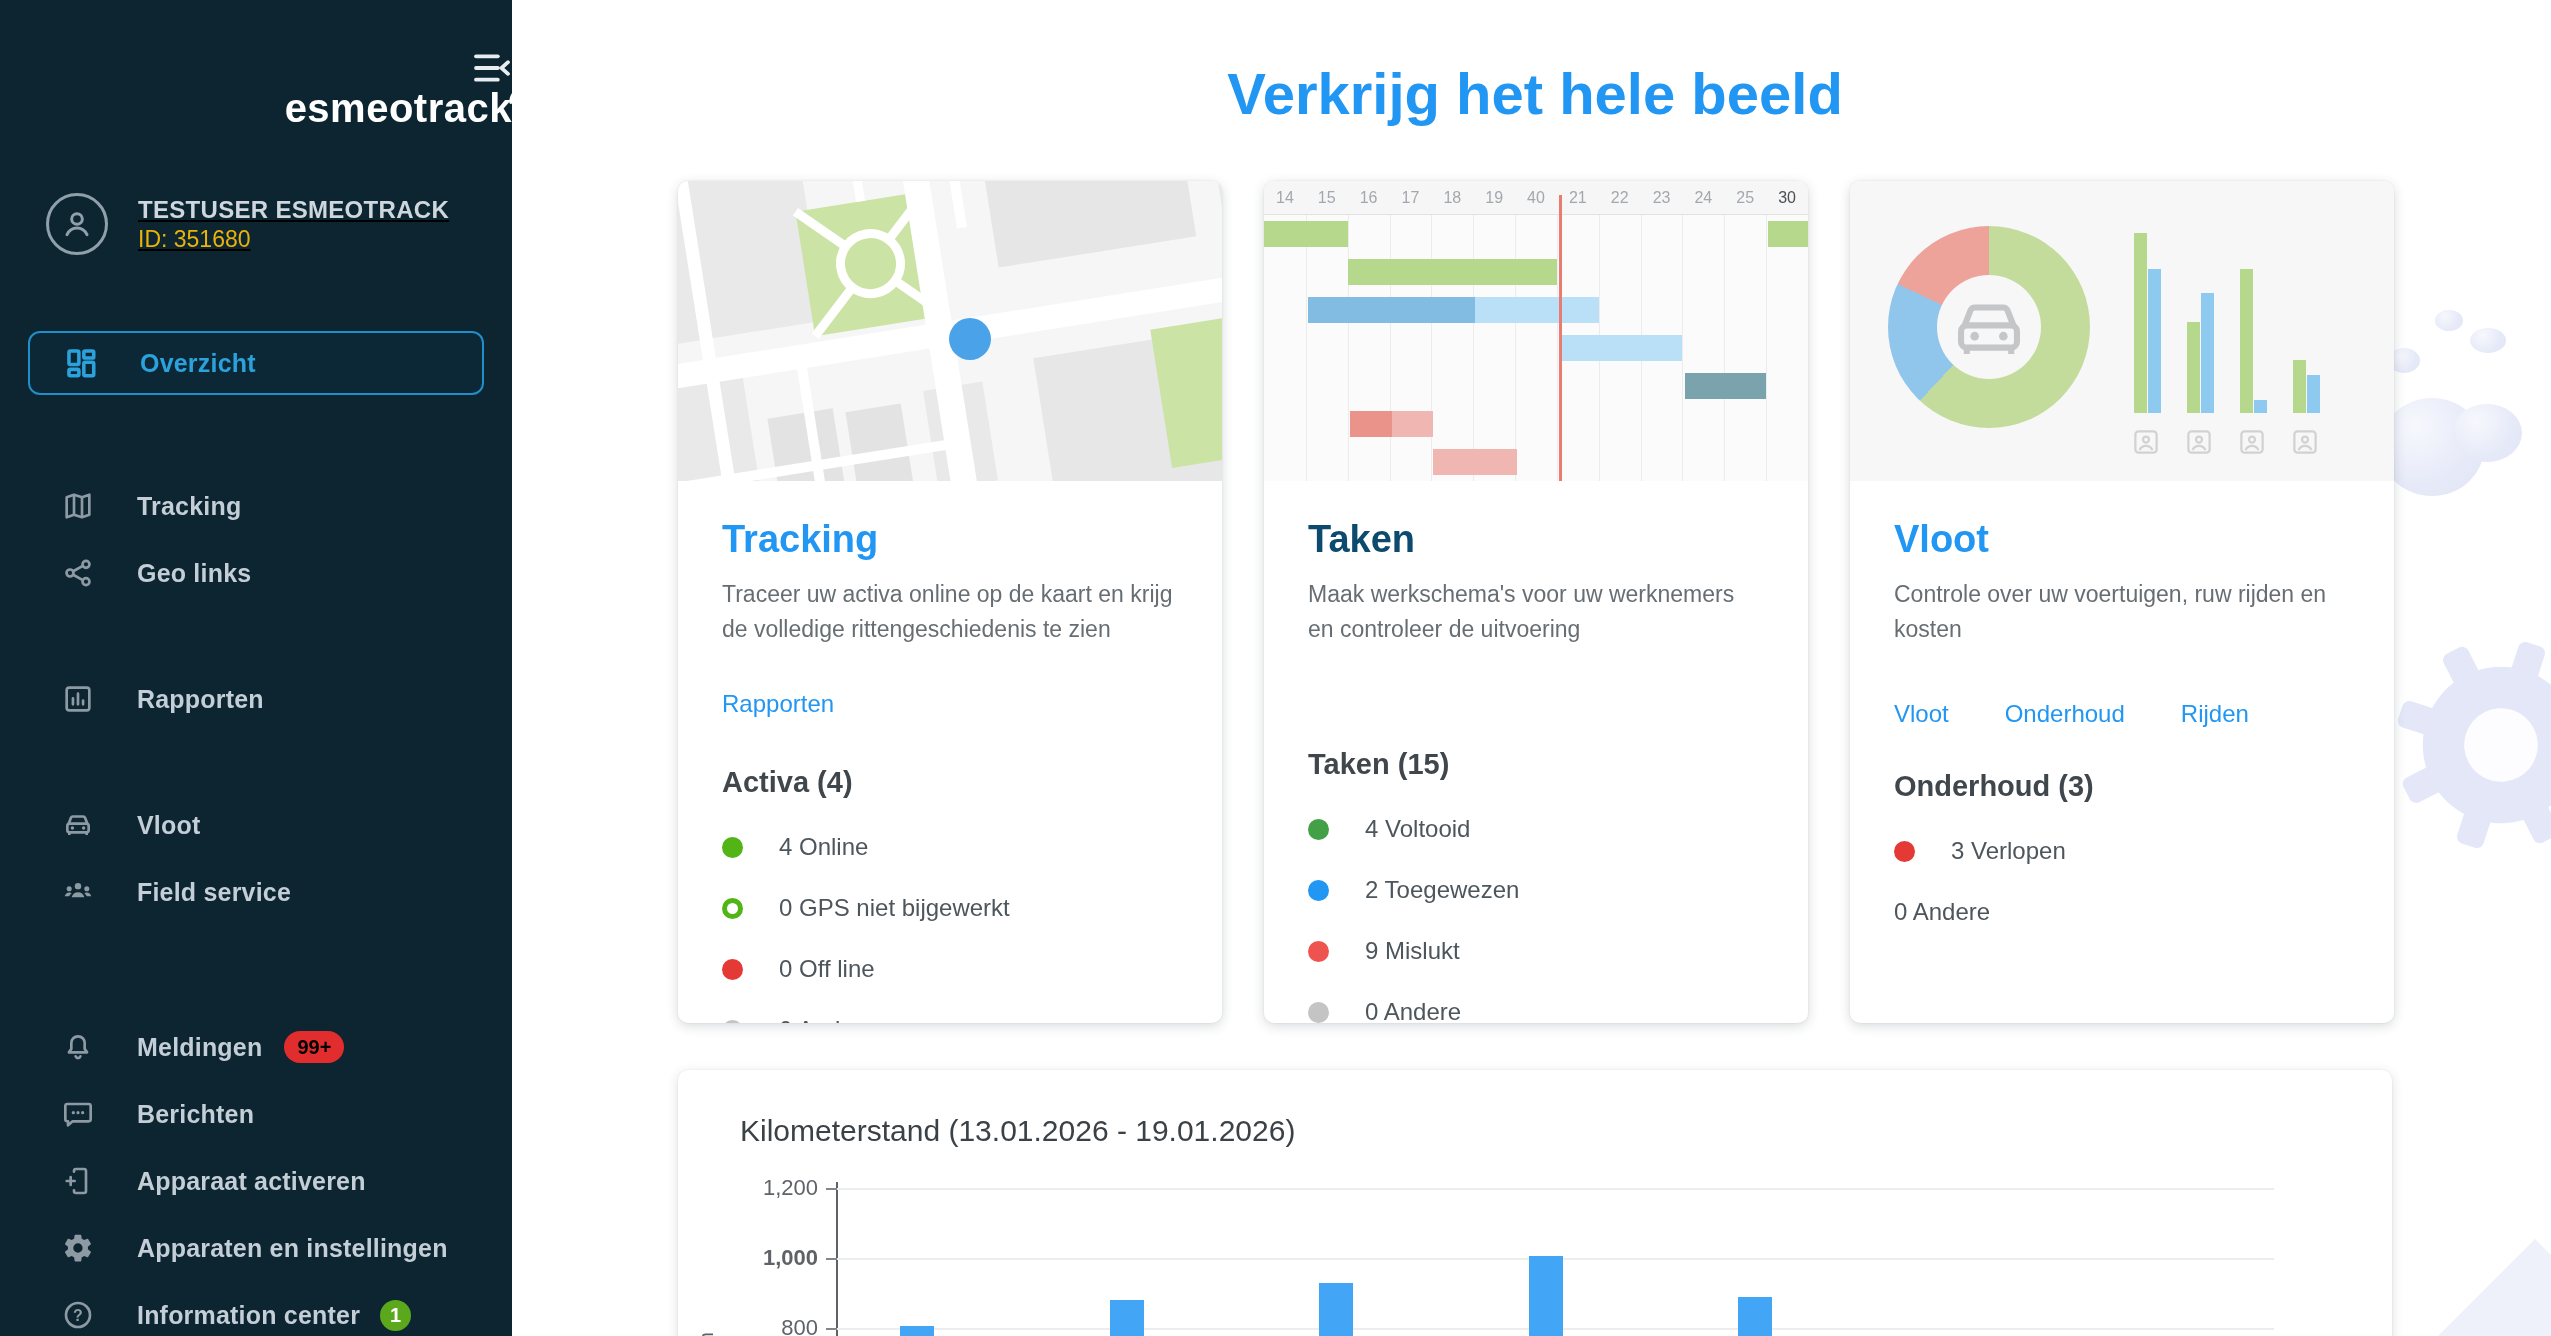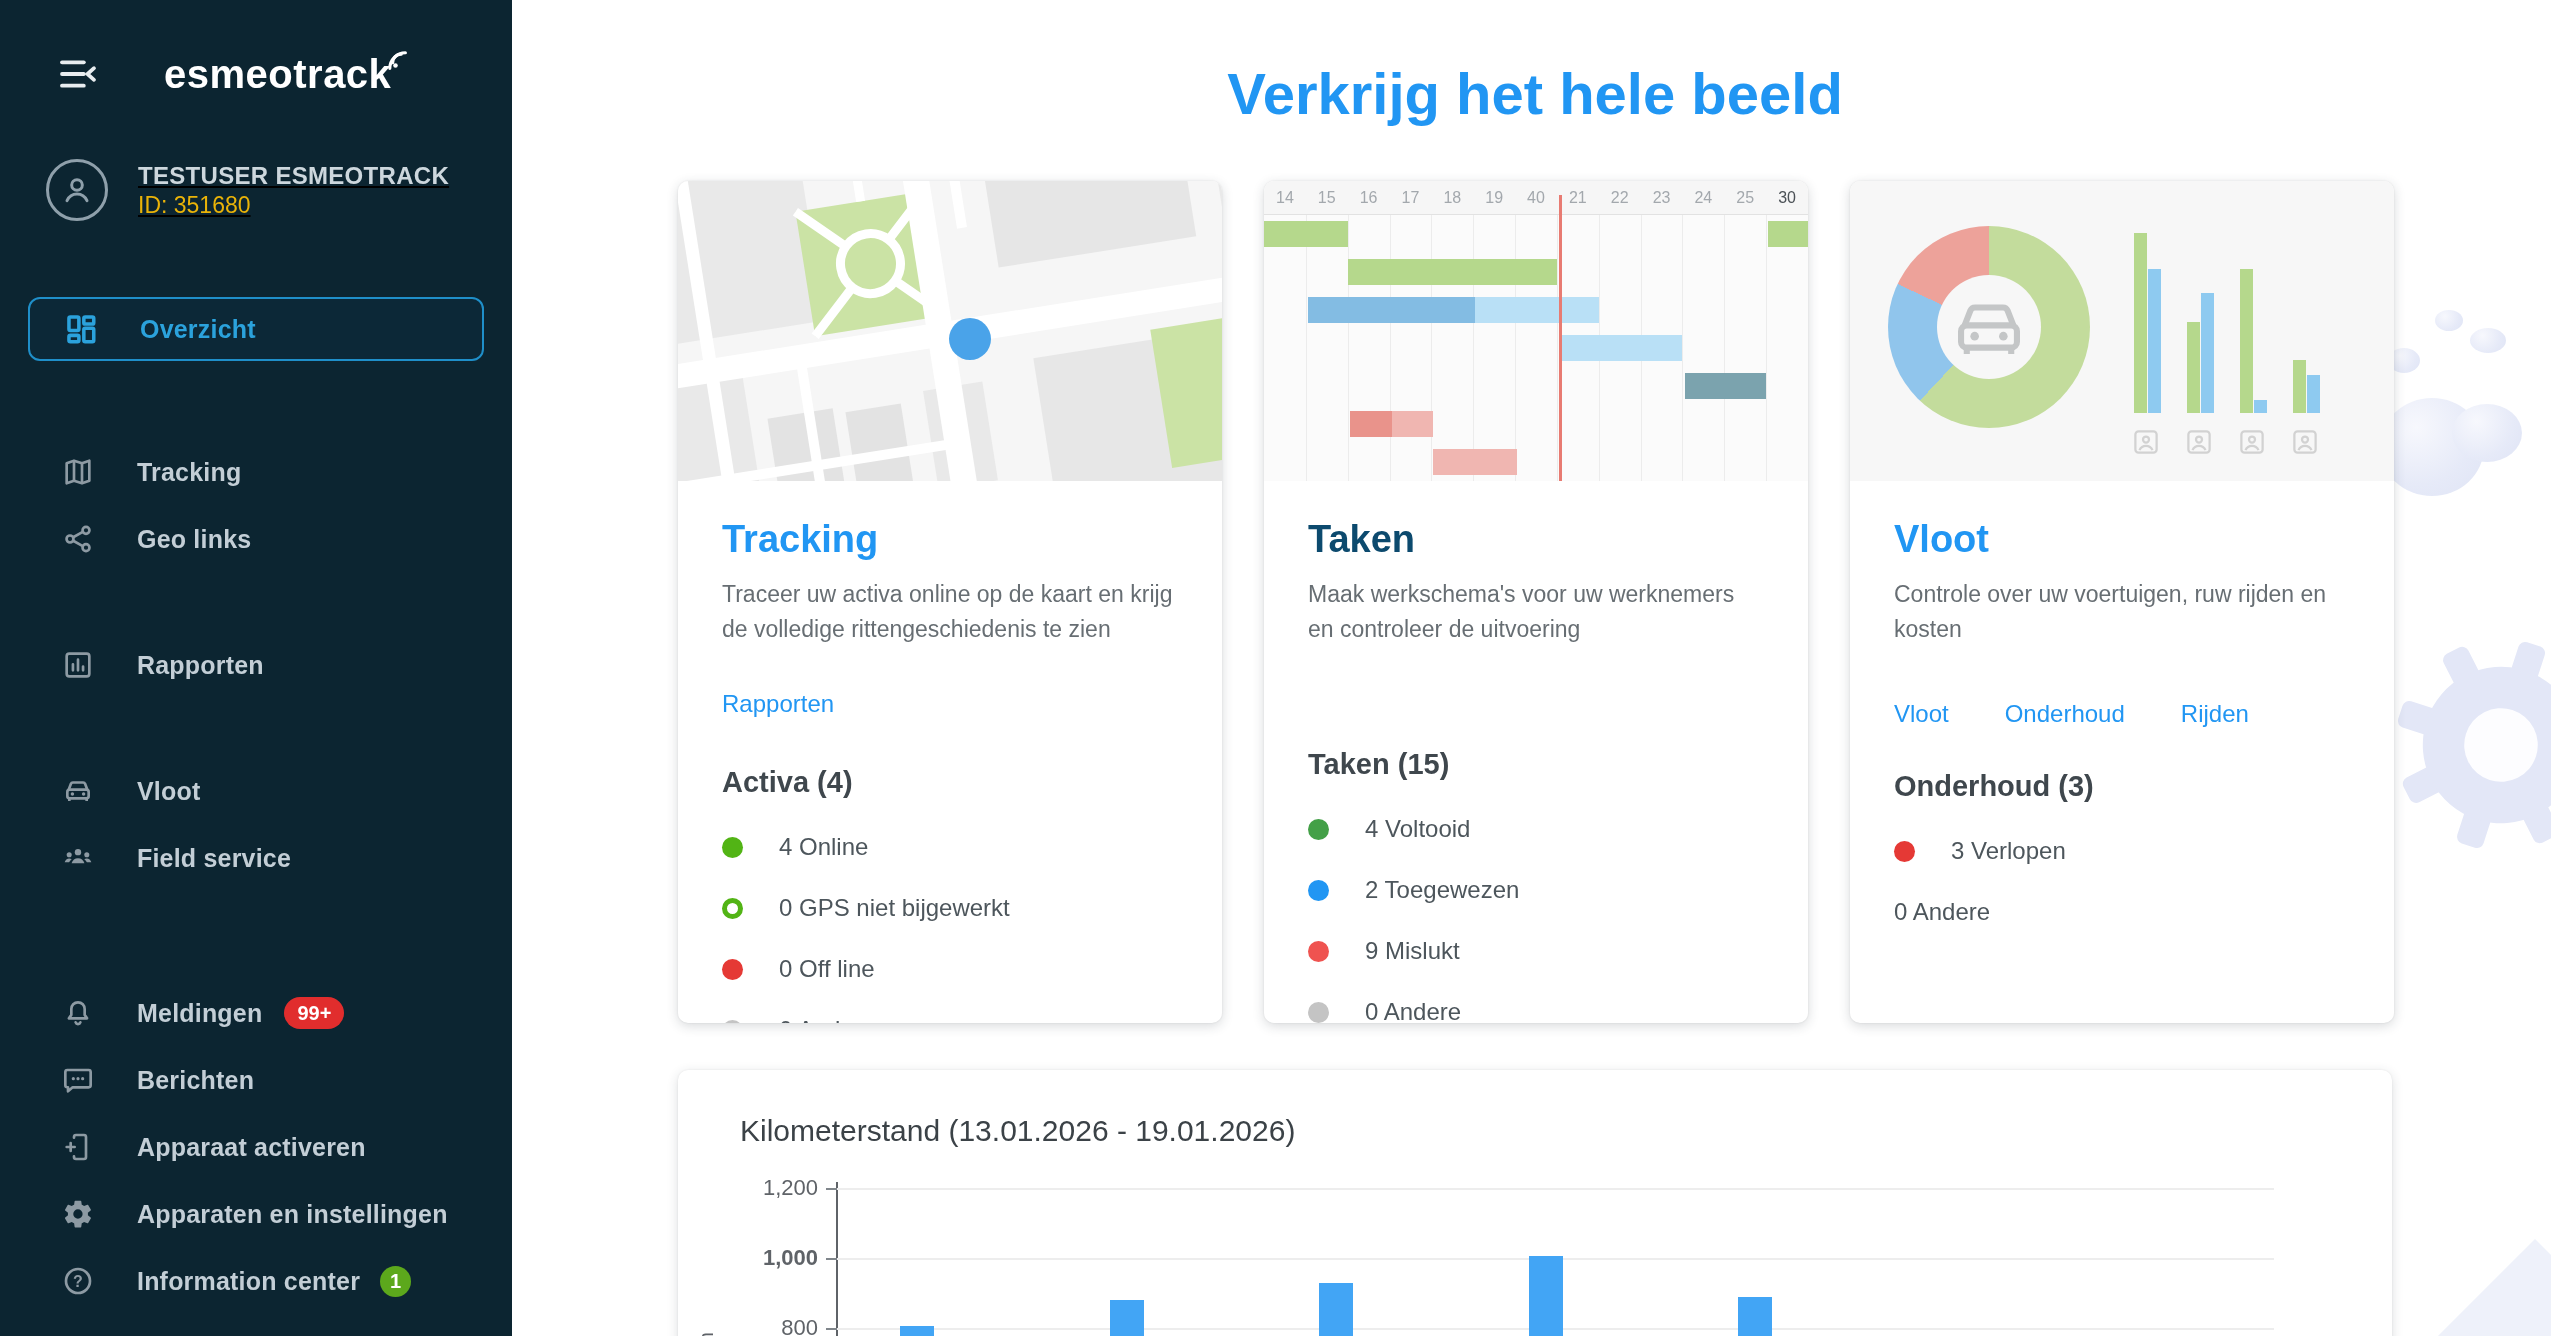--- a/index.html
+++ b/index.html
@@ -6,39 +6,39 @@
   html,body { width:2551px; height:1336px; overflow:hidden; background:#fff;
     font-family:"Liberation Sans","DejaVu Sans",sans-serif; position:relative; }
 
   
   .deco { position:absolute; z-index:0; }
   .bubble { border-radius:50%; background:radial-gradient(circle at 35% 30%, #f7f8fd 0%, #e6eaf8 60%, #dfe4f5 100%); }
   .deco-sq { background:#eef1fa; transform:rotate(45deg); }
 
   
   aside { position:absolute; left:0; top:0; width:512px; height:1336px; background:#0c2531; z-index:3; }
-  .side-top { display:flex; align-items:center; padding:52px 0 0 58px; }
+  .side-top { display:flex; align-items:flex-end; padding:52px 0 0 58px;flex-direction:column; }
   .menu-btn { background:none; border:none; color:#e8edf0; cursor:pointer; width:40px; height:34px; padding:0; }
   .logo { color:#fff; font-size:40px; font-weight:bold; letter-spacing:.5px; margin-left:66px; position:relative; }
   .logo .sig { position:absolute; right:-30px; top:-12px; color:#fff; }
   .user { display:flex; align-items:center; margin:62px 0 0 46px; }
   .avatar { width:62px; height:62px; border-radius:50%; border:3px solid #8fa0ab; display:flex; align-items:center; justify-content:center; color:#8fa0ab; flex:0 0 62px; }
   .user-meta { margin-left:30px;text-decoration:underline; }
   .user-name { color:#cdd7dd; font-size:24px; font-weight:bold; letter-spacing:.3px; }
   .user-id { color:#eab308; font-size:23px; margin-top:2px; }
   .active-item { margin:76px 28px 0 28px; height:64px; border:2px solid #1f8fc9; border-radius:12px;
     display:flex; align-items:center; padding-left:34px; color:#2ba2dc; cursor:pointer; background:rgba(33,150,243,0.03); }
   .active-item .nav-label { color:#2ba2dc; margin-left:42px; }
   nav { margin-top:90px; }
   .nav-item { display:flex; align-items:center; height:42px; margin-bottom:25px; padding-left:62px; color:#8d9aa3; cursor:pointer; }
   .nav-item .nav-label { margin-left:43px; }
   .nav-label { font-size:25px; font-weight:600; color:#c3ced6; letter-spacing:.2px; }
   .gap-lg { margin-top:84px; }
   .gap-xl { margin-top:113px; }
-  .badge-red { margin-left:22px; background:#e12d2d; color:#ffffff; font-size:20px; font-weight:bold;
+  .badge-red { margin-left:22px; background:#e12d2d; color:#000000; font-size:20px; font-weight:bold;
     padding:4px 13px; border-radius:16px; line-height:1.2; }
   .badge-green { margin-left:20px; background:#5ca81c; color:#fff; font-size:20px; font-weight:bold;
     width:31px; height:31px; border-radius:50%; display:inline-flex; align-items:center; justify-content:center; }
 
   
   .page-title { position:absolute; left:678px; width:1714px; top:60px; text-align:center;
     font-size:58px; font-weight:bold; color:#2196f3; z-index:2; }
   .cards-row { position:absolute; left:678px; top:181px; display:flex; gap:42px; z-index:2; }
   .card { width:544px; height:842px; background:#fff; border-radius:10px; overflow:hidden;
     box-shadow:0 3px 12px rgba(40,50,60,.18), 0 0 2px rgba(0,0,0,.10); }

